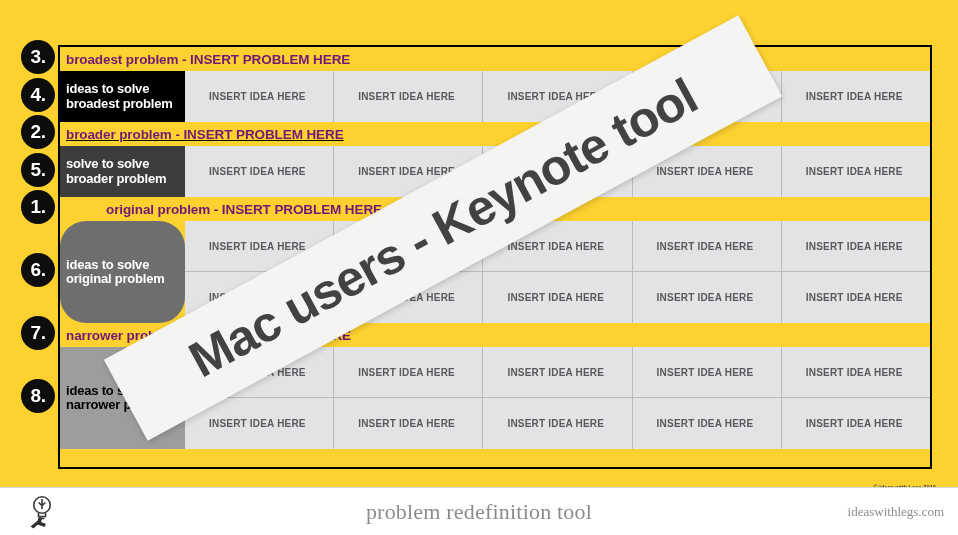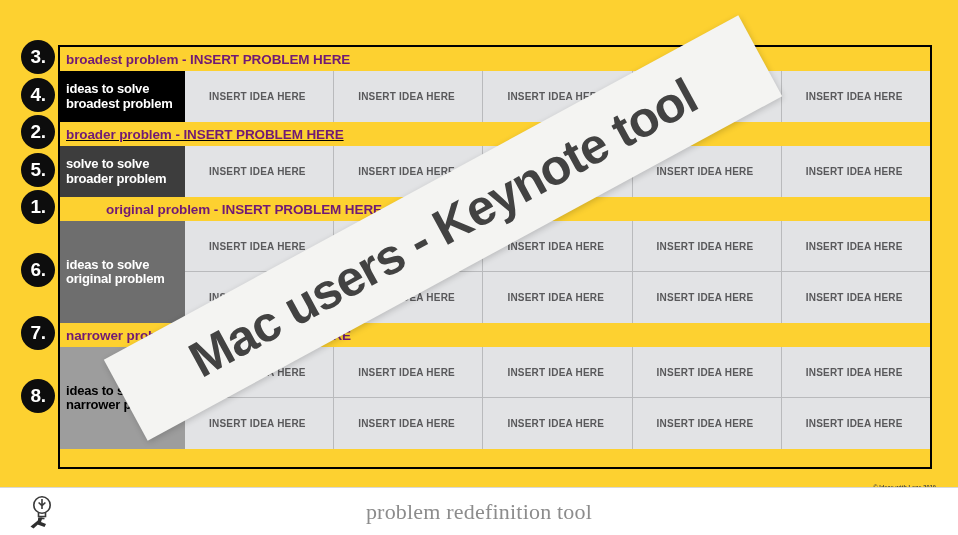--- a/index.html
+++ b/index.html
@@ -58,21 +58,21 @@
     font-size:10px;font-weight:bold;color:#59595b;
     letter-spacing:0.2px;white-space:nowrap;
   }
   .subrow:last-child .cell{border-bottom:none;}
 
   
   .lab-black{background:#000000;}
   .lab-black span{color:#ffffff;}
   .lab-dark{background:#3d3d3d;}
   .lab-dark span{color:#ffffff;}
-  .lab-mid{background:#6e6e6e;}
+  .lab-mid{background:#6e6e6e;border-radius:26px;}
   .lab-mid span{color:#ffffff;}
   .lab-light{background:#9d9d9d;}
   .lab-light span{color:#000000;}
 
   
   .bullet{
     position:absolute;left:21px;
     width:34px;height:34px;border-radius:50%;
     background:#0d0d0d;color:#ffffff;
     display:flex;align-items:center;justify-content:center;
@@ -315,13 +315,14 @@
       <path d="M18.5 19.5 L18.5 23.5 L25.5 23.5 L25.5 19.5"></path>
       <path d="M19.5 25.5 L24.5 25.5"></path>
       <path d="M22 6 L22 16 M18.6 9.5 L22 12.6 L25.4 9.5"></path>
     </g>
     <g fill="#2f2f2f">
       <path d="M18.2 24.5 L22.5 24.5 L21 29 L26 31 L24.5 34 L17.5 31.5 Z"></path>
       <path d="M17.8 27.5 L19.5 30 L13.5 35.5 L10.5 33.5 Z"></path>
     </g>
   </svg>
   <div id="footer-title">problem redefinition tool</div>
+  <div id="footer-url">ideaswithlegs.com</div>
 </div>
 
 </body></html>

